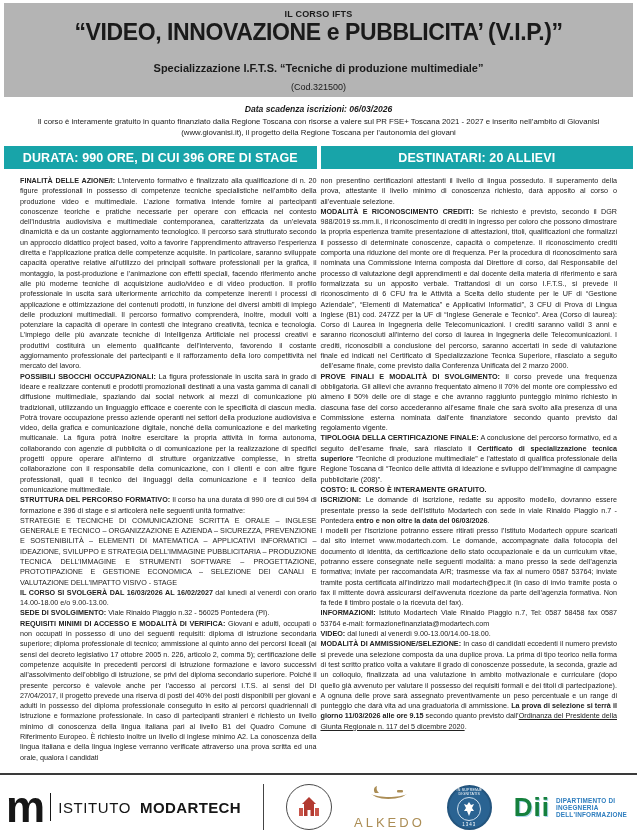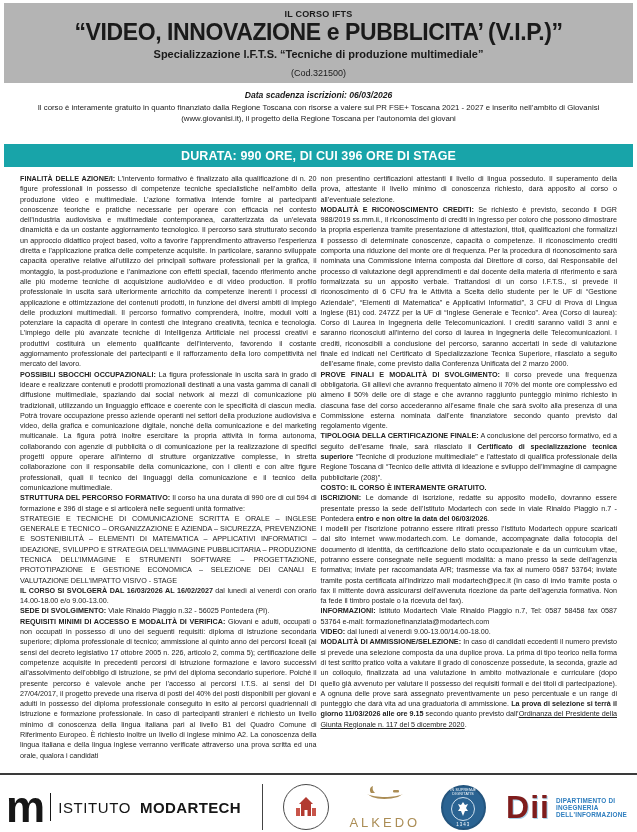--- a/index.html
+++ b/index.html
@@ -3,28 +3,28 @@
 <meta charset="utf-8">
 <style>
   html,body{margin:0;padding:0;background:#fff;}
   body{width:637px;height:832px;overflow:hidden;font-family:"Liberation Sans",sans-serif;color:#1a1a1a;}
   .page{position:relative;width:637px;height:832px;background:#ffffff;}
 
   
   .header{margin:3px 4px 0;background:#b4b4b4;text-align:center;padding:6px 0 5px;}
   .kicker{font-size:9px;font-weight:bold;letter-spacing:.2px;}
   .title{font-size:23px;font-weight:bold;letter-spacing:-.4px;margin-top:0;}
-  .subtitle{font-size:11px;font-weight:bold;margin-top:2px;}
+  .subtitle{font-size:11px;font-weight:bold;margin-top:16px;}
   .code{font-size:9px;margin-top:8px;}
 
   .deadline{text-align:center;font-weight:bold;font-size:8.6px;margin-top:7px;font-style:italic;}
   .intro{text-align:center;font-size:7.8px;line-height:11px;margin-top:2px;padding:0 8px;}
 
   
-  .bars{display:flex;gap:4px;margin:20px 4px 0;}
+  .bars{display:flex;gap:4px;margin:8px 4px 0;}
   .bar{flex:1;background:#18a4a9;color:#ffffff;font-weight:bold;font-size:12.5px;text-align:center;padding:5px 0 4px;letter-spacing:.1px;}
 
   
   .columns{display:flex;gap:4px;padding:7px 20px 0;height:608px;overflow:hidden;}
   .col{flex:1;font-size:7.2px;line-height:10.3px;text-align:justify;color:#222;}
   p.para{margin:0;}
   .b{font-weight:bold;}
   .u{text-decoration:underline;}
 
   
@@ -39,40 +39,41 @@
   .v-div{width:1px;height:46px;background:#444;}
   .seal{width:46px;height:46px;border:1.6px solid #4a4a4a;border-radius:50%;display:flex;flex-direction:column;align-items:center;justify-content:center;box-sizing:border-box;}
   .seal svg{display:block;}
   .alkedo{display:flex;flex-direction:column;align-items:center;gap:16px;}
   .alkedo-text{font-size:13px;color:#ab8d55;letter-spacing:3px;}
   .pisa{width:45px;height:45px;border-radius:50%;background:#2a6392;display:flex;flex-direction:column;align-items:center;justify-content:center;color:#fff;text-align:center;box-sizing:border-box;border:2px solid #24557e;}
   .pisa-top{font-size:3.6px;line-height:4px;letter-spacing:.2px;}
   .pisa-mid{width:22px;height:22px;border-radius:50%;border:1px solid #cfe0ee;margin:1px 0;display:flex;align-items:center;justify-content:center;}
   .pisa-year{font-size:4.5px;line-height:5px;letter-spacing:1px;}
   .dii{display:flex;align-items:center;gap:6px;}
-  .dii-acr{font-size:32px;font-weight:bold;color:#7f1d1d;line-height:26px;letter-spacing:1px;text-shadow:1px 1px 0 #a8d4ec;}
+  .dii-acr{font-size:26px;font-weight:bold;color:#15803d;line-height:26px;letter-spacing:1px;text-shadow:1px 1px 0 #a8d4ec;}
   .dii-label{font-size:6.4px;font-weight:bold;color:#2d7dbe;line-height:7px;letter-spacing:.2px;}
 </style>
 </head>
 <body>
 
 <div class="page">
 
   <div class="header">
     <div class="kicker">IL CORSO IFTS</div>
     <div class="title">“VIDEO, INNOVAZIONE e PUBBLICITA’ (V.I.P.)”</div>
     <div class="subtitle">Specializzazione I.F.T.S. “Tecniche di produzione multimediale”</div>
     <div class="code">(Cod.321500)</div>
   </div>
 
   <div class="deadline">Data scadenza iscrizioni: 06/03/2026</div>
   <div class="intro">Il corso è interamente gratuito in quanto finanziato dalla Regione Toscana con risorse a valere sul PR FSE+ Toscana 2021 - 2027 e inserito nell’ambito di Giovanisi (www.giovanisi.it), il progetto della Regione Toscana per l’autonomia dei giovani</div>
 
   <div class="bars">
     <div class="bar">DURATA:  990 ORE, DI CUI 396 ORE DI STAGE</div>
+    <div class="bar">DESTINATARI: 20 ALLIEVI</div>
   </div>
 
   <div class="columns">
     <div class="col">
         <p class="para"><span class="b">FINALITÀ DELLE AZIONE/I:</span><span> L’intervento formativo è finalizzato alla qualificazione di n. 20 figure professionali in possesso di competenze tecniche specialistiche nell’ambito della produzione video e multimediale. L’azione formativa intende fornire ai partecipanti conoscenze teoriche e pratiche necessarie per operare con efficacia nel contesto dell’industria audiovisiva e multimediale contemporanea, caratterizzata da un’elevata dinamicità e da un costante aggiornamento tecnologico. Il percorso sarà strutturato secondo un approccio didattico project based, volto a favorire l’apprendimento attraverso l’esperienza diretta e l’applicazione pratica delle competenze acquisite. In particolare, saranno sviluppate capacità operative relative all’utilizzo dei principali software professionali per la grafica, il montaggio, la post-produzione e l’animazione con effetti speciali, facendo riferimento anche alle più moderne tecniche di acquisizione audio/video e di video production. Il profilo professionale in uscita sarà ulteriormente arricchito da competenze inerenti i processi di applicazione e ottimizzazione dei contenuti prodotti, in funzione dei diversi ambiti di impiego delle produzioni multimediali. Il percorso formativo comprenderà, inoltre, moduli volti a potenziare la capacità di operare in contesti che integrano creatività, tecnica e tecnologia. L’impiego delle più avanzate tecniche di Intelligenza Artificiale nei processi creativi e produttivi costituirà un elemento qualificante dell’intervento, favorendo il costante aggiornamento professionale dei partecipanti e il rafforzamento della loro competitività nel mercato del lavoro.</span></p>
         <p class="para"><span class="b">POSSIBILI SBOCCHI OCCUPAZIONALI:</span><span> La figura professionale in uscita sarà in grado di ideare e realizzare contenuti e prodotti promozionali destinati a una vasta gamma di canali di diffusione multimediale, spaziando dai social network ai mezzi di comunicazione più tradizionali, utilizzando un linguaggio efficace e coerente con le specificità di ciascun media. Potrà trovare occupazione presso aziende operanti nei settori della produzione audiovisiva e video, della grafica e comunicazione digitale, nonché della comunicazione e del marketing multicanale. La figura potrà inoltre esercitare la propria attività in forma autonoma, collaborando con agenzie di pubblicità o di comunicazione per la realizzazione di specifici progetti oppure operare all’interno di strutture organizzative complesse, in stretta collaborazione con il responsabile della comunicazione, con i clienti e con altre figure professionali, quali il tecnico dei linguaggi della comunicazione e il tecnico della comunicazione multimediale.</span></p>
         <p class="para"><span class="b">STRUTTURA DEL PERCORSO FORMATIVO:</span><span> Il corso ha una durata di 990 ore di cui 594 di formazione e 396 di stage e si articolerà nelle seguenti unità formative:</span></p>
         <p class="para"><span>STRATEGIE E TECNICHE DI COMUNICAZIONE SCRITTA E ORALE – INGLESE GENERALE E TECNICO – ORGANIZZAZIONE E AZIENDA – SICUREZZA, PREVENZIONE E SOSTENIBILITÀ – ELEMENTI DI MATEMATICA – APPLICATIVI INFORMATICI – IDEAZIONE, SVILUPPO E STRATEGIA DELL’IMMAGINE PUBBLICITARIA – PRODUZIONE TECNICA DELL’IMMAGINE E STRUMENTI SOFTWARE – PROGETTAZIONE, PROTOTIPAZIONE E GESTIONE ECONOMICA – SELEZIONE DEI CANALI E VALUTAZIONE DELL’IMPATTO VISIVO - STAGE</span></p>
         <p class="para"><span class="b">IL CORSO SI SVOLGERÀ DAL 16/03/2026 AL 16/02/2027</span><span> dal lunedì al venerdì con orario 14.00-18.00 e/o 9.00-13.00.</span></p>
         <p class="para"><span class="b">SEDE DI SVOLGIMENTO:</span><span> Viale Rinaldo Piaggio n.32 - 56025 Pontedera (PI).</span></p>

